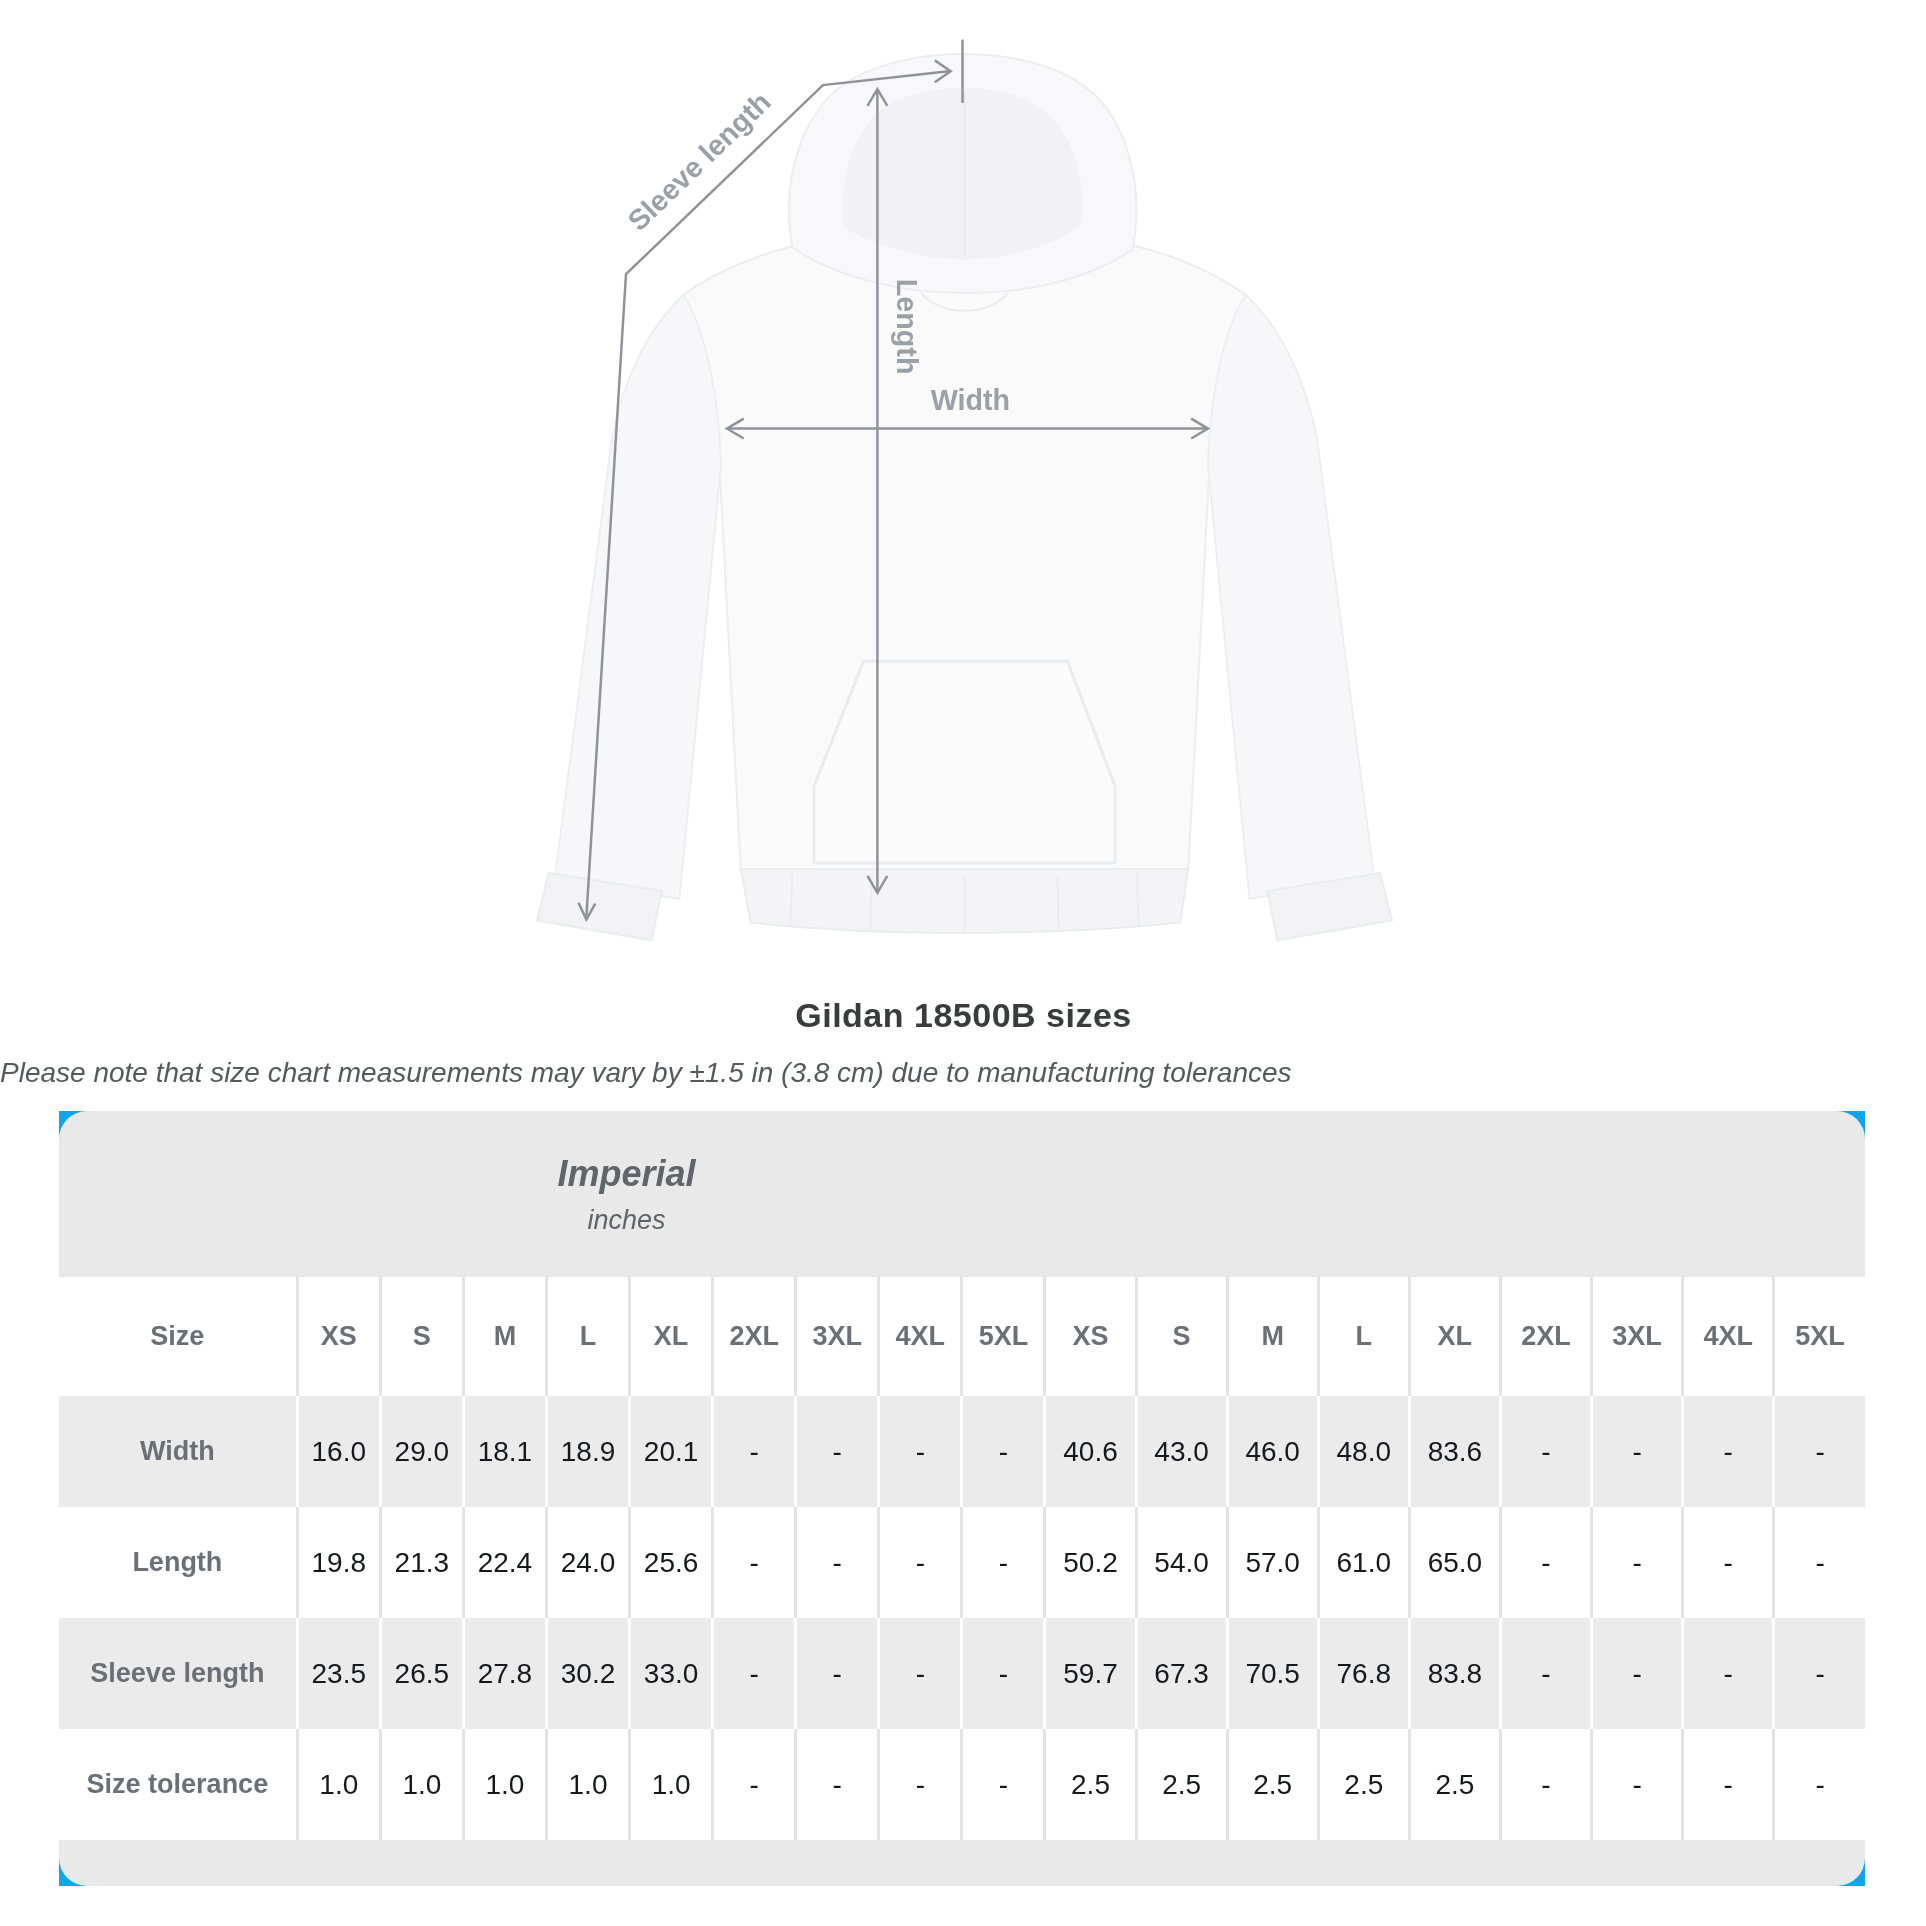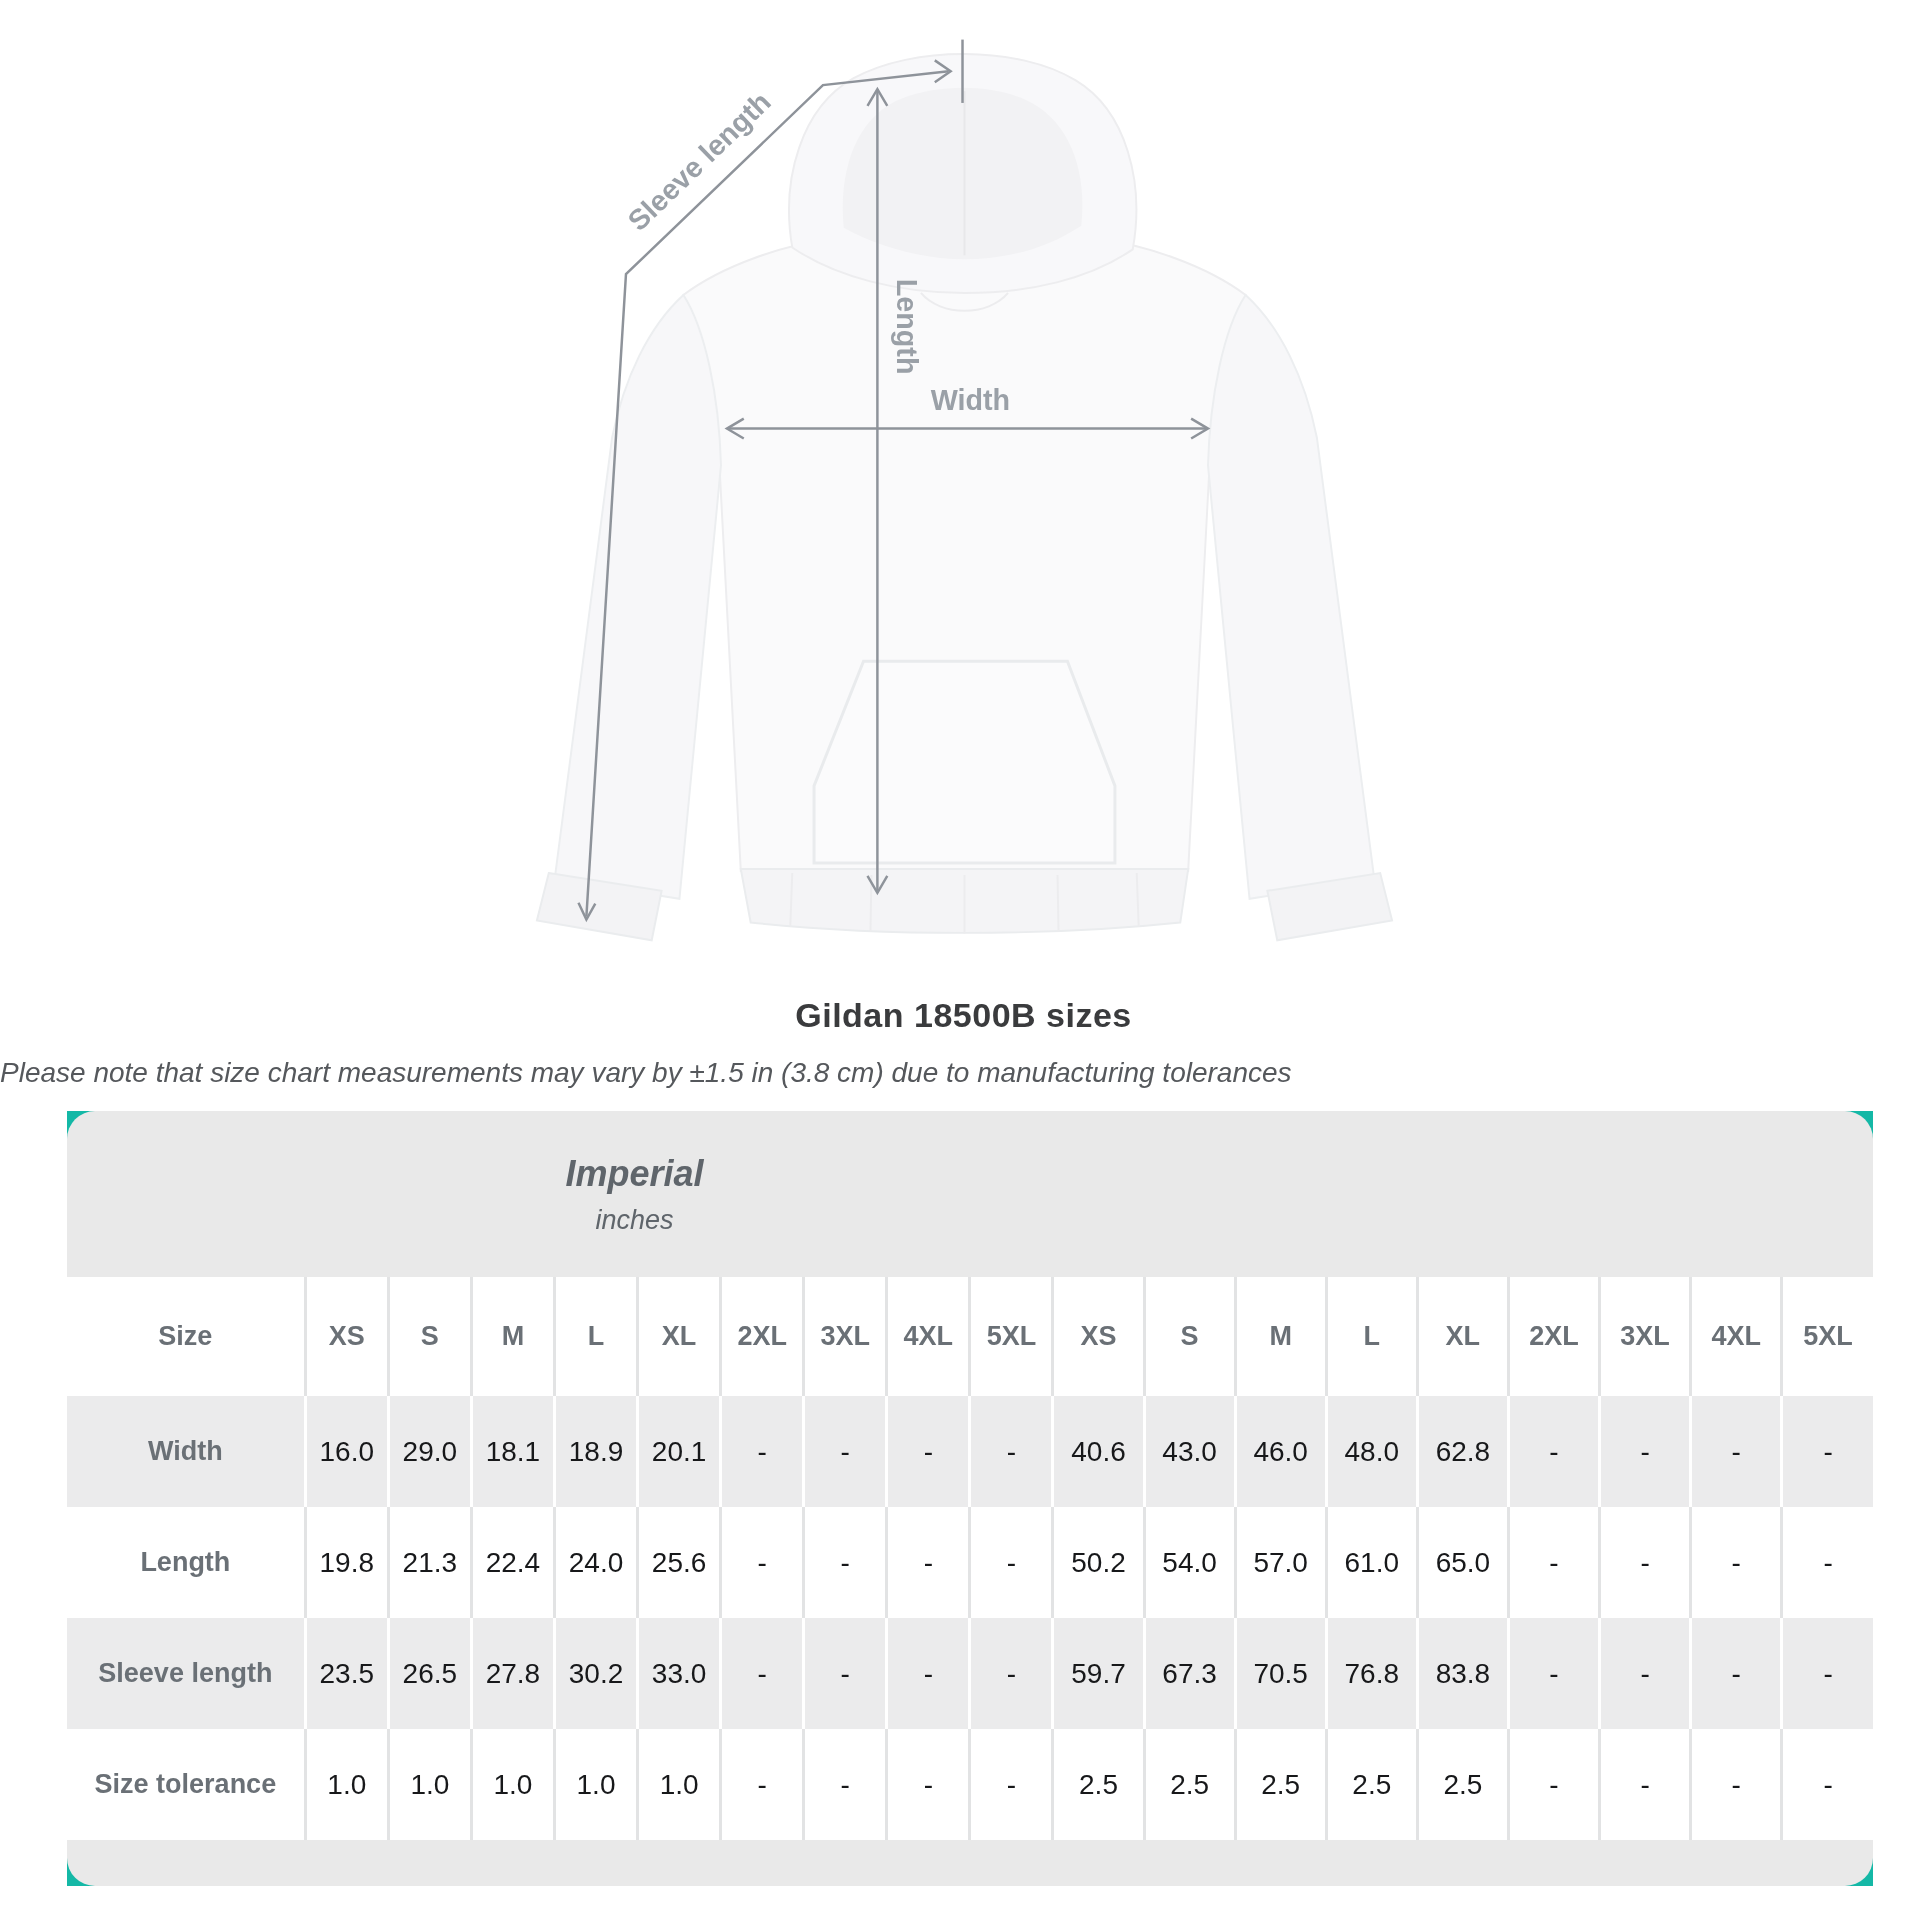--- a/index.html
+++ b/index.html
@@ -19,21 +19,21 @@
   
   .page-title{
     position:absolute;top:996px;left:0;width:100%;text-align:center;
     font-size:34px;font-weight:bold;color:var(--title);letter-spacing:0.5px;
   }
   .page-subtitle{
     position:absolute;top:1057px;left:0;width:100%;
     font-size:28px;font-style:italic;color:var(--subtitle);
   }
   
-  .card{position:absolute;left:67px;top:1111px;width:1806px;background:#14b8a6;}
+  .card{position:absolute;left:59px;top:1111px;width:1806px;background:#0ea5e9;}
   .band{
     display:flex;background:var(--band);height:166px;
     border-radius:28px 28px 0 0;
   }
   .band-half{display:flex;flex-direction:column;align-items:center;justify-content:center;gap:10px;}
   .band-left{width:986px;padding-left:149px;}
   .band-right{width:820px;}
   .band-name{font-size:36px;font-weight:bold;font-style:italic;color:#5f656b;}
   .band-unit{font-size:27px;font-style:italic;color:#5f656b;}
   table{border-collapse:collapse;table-layout:fixed;width:1806px;}
@@ -168,21 +168,21 @@
           <td>18.9</td>
           <td>20.1</td>
           <td>-</td>
           <td>-</td>
           <td>-</td>
           <td>-</td>
           <td>40.6</td>
           <td>43.0</td>
           <td>46.0</td>
           <td>48.0</td>
-          <td>62.8</td>
+          <td>83.6</td>
           <td>-</td>
           <td>-</td>
           <td>-</td>
           <td>-</td>
         </tr>
         <tr>
           <td class="rowlabel">Length</td>
           <td>19.8</td>
           <td>21.3</td>
           <td>22.4</td>

